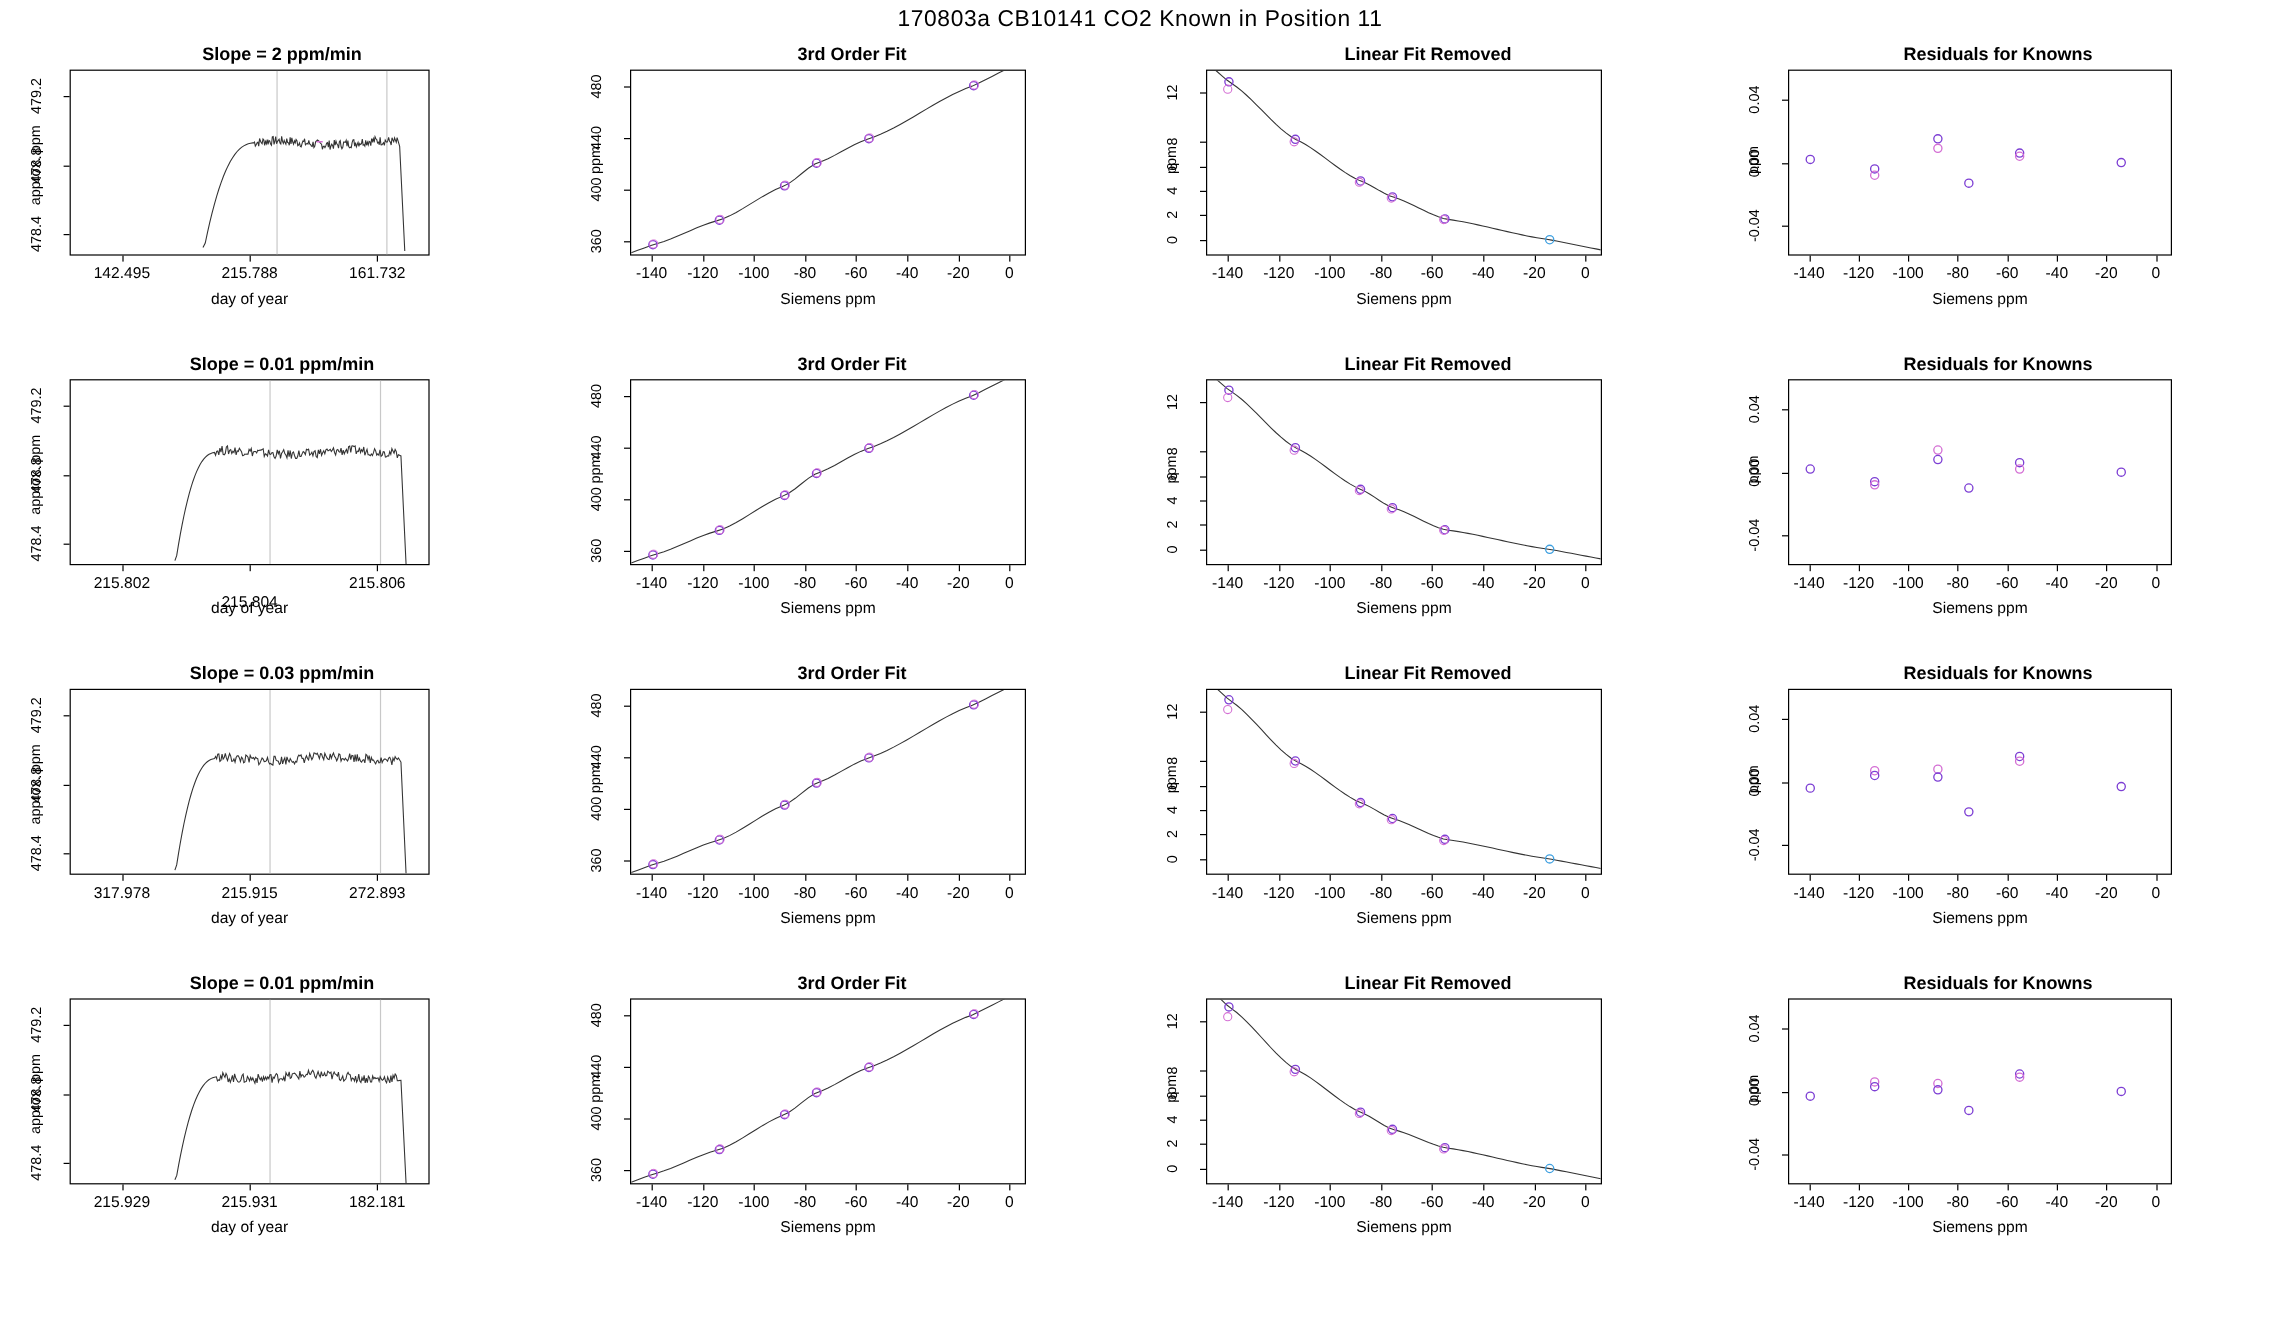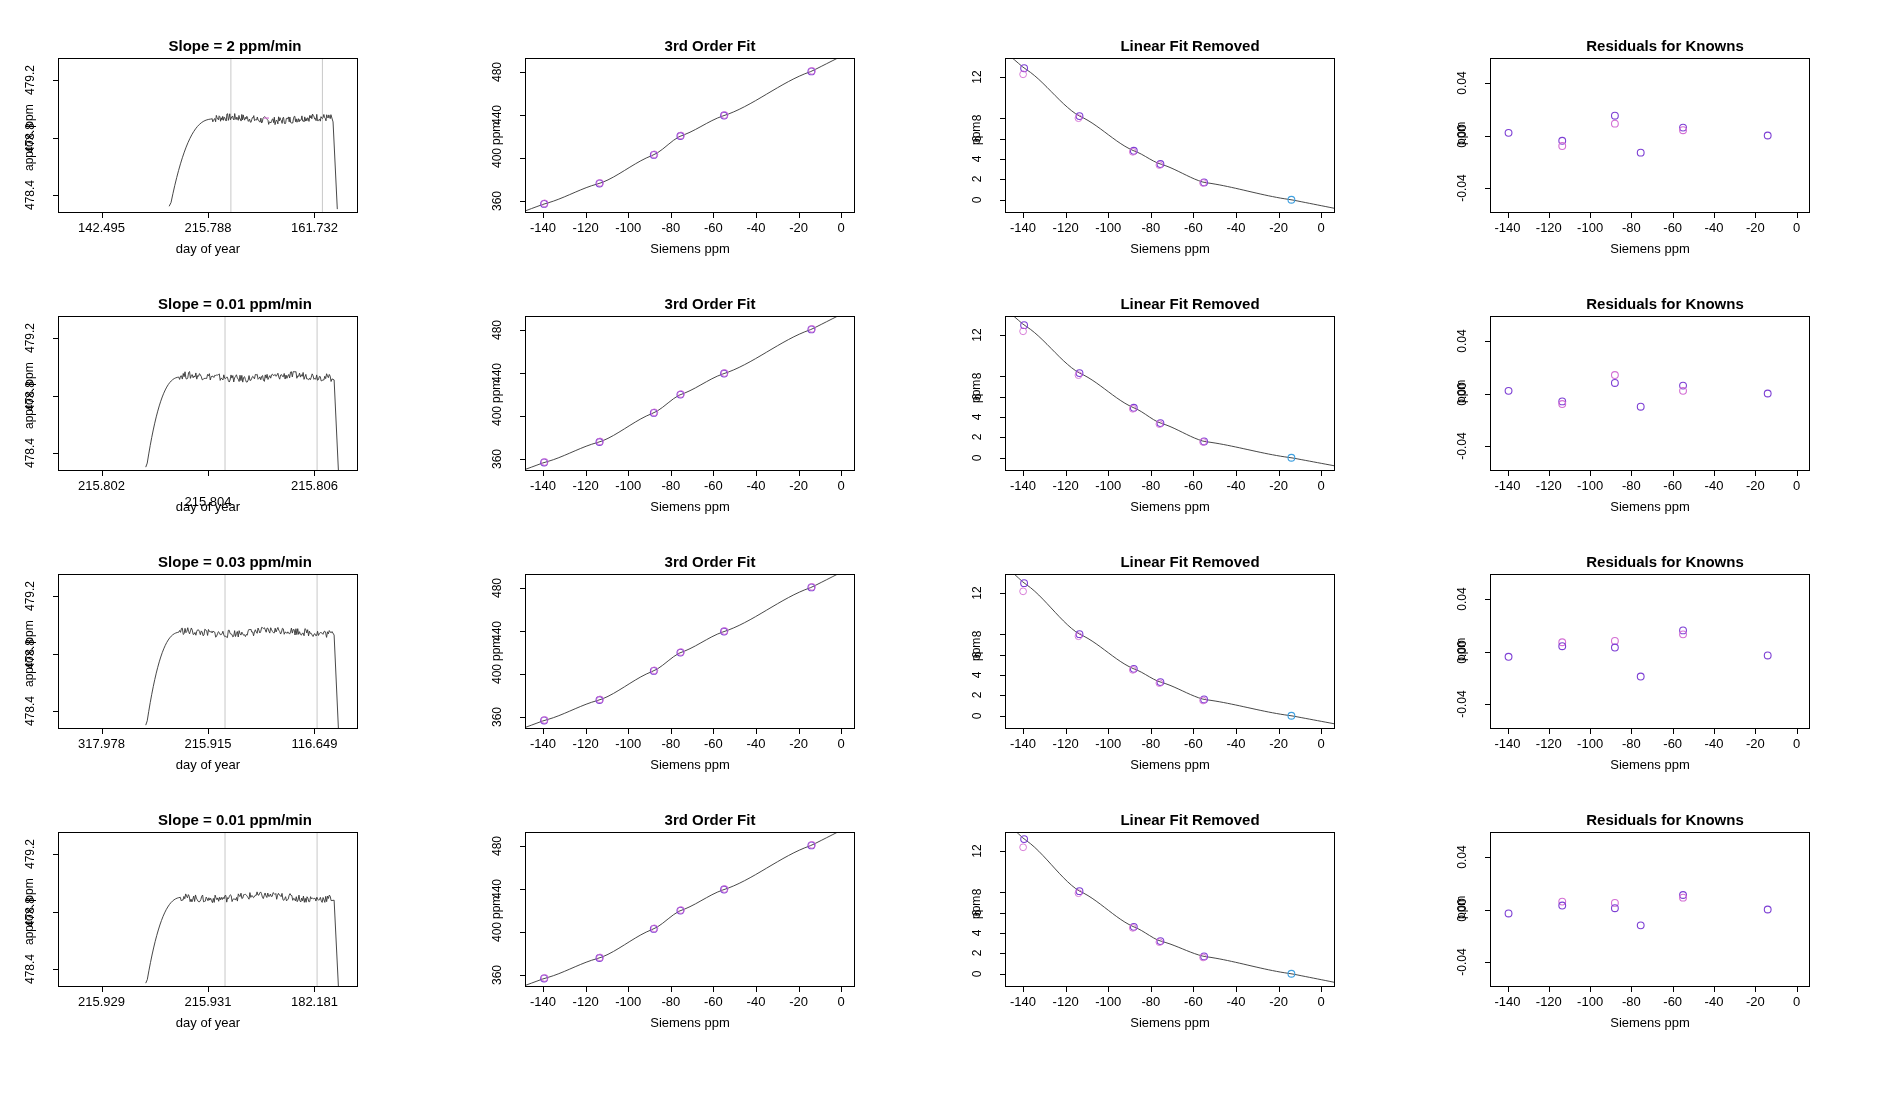--- a/index.html
+++ b/index.html
@@ -48,20 +48,21 @@
   .tick-y{
     position:absolute;font-size:12px;white-space:nowrap;
     transform:rotate(-90deg);
     transform-origin:left top;
   }
 </style>
 </head>
 <body>
 
 <div class="page">
+  <div class="main-title">170803a     CB10141   CO2 Known in Position  11</div>
   <div class="grid" id="grid">
       <div class="row">
         <div class="cell c0">
           <div class="panel-title">Slope =  2  ppm/min</div>
           <div class="plotbox" style="left: 58px; top: 26px; width: 300px; height: 155px;">
             <svg width="298" height="153">
               <line x1="171.8821428576533" y1="0" x2="171.8821428576533" y2="153" stroke="#c8c8c8" stroke-width="1"></line>
               <line x1="263.4107142867541" y1="0" x2="263.4107142867541" y2="153" stroke="#c8c8c8" stroke-width="1"></line>
               <path d="M110.15,147.28 L112.04,143.53 L113.93,134.65 L115.81,126.35 L117.70,118.62 L119.59,111.45 L121.47,104.83 L123.36,98.74 L125.25,93.18 L127.13,88.11 L129.02,83.54 L130.91,79.44 L132.79,75.80 L134.68,72.61 L136.57,69.83 L138.45,67.46 L140.34,65.47 L142.23,63.85 L144.11,62.55 L146.00,61.57 L147.89,60.85 L149.77,60.37 L151.66,60.06 L152.37,60.04 L153.08,59.40 L153.78,62.81 L154.49,61.71 L155.20,60.05 L155.91,59.47 L156.61,62.75 L157.32,56.37 L158.03,58.57 L158.74,59.89 L159.44,60.81 L160.15,56.83 L160.86,57.73 L161.56,62.23 L162.27,58.84 L162.98,60.85 L163.69,57.36 L164.39,61.35 L165.10,58.13 L165.81,58.66 L166.52,61.06 L167.22,62.02 L167.93,54.99 L168.64,54.72 L169.35,61.37 L170.05,58.81 L170.76,54.77 L171.47,60.79 L172.18,58.98 L172.88,57.94 L173.59,56.99 L174.30,60.08 L175.01,60.96 L175.71,54.57 L176.42,58.84 L177.13,60.54 L177.84,58.10 L178.54,59.84 L179.25,61.27 L179.96,56.44 L180.67,59.81 L181.37,59.87 L182.08,62.06 L182.79,55.46 L183.50,60.93 L184.20,55.92 L184.91,59.24 L185.62,61.16 L186.33,58.35 L187.03,60.01 L187.74,57.29 L188.45,58.20 L189.15,62.35 L189.86,61.75 L190.57,60.06 L191.28,62.98 L191.98,63.40 L192.69,60.62 L193.40,58.60 L194.11,58.96 L194.81,56.63 L195.52,61.67 L196.23,60.87 L196.94,60.51 L197.64,61.04 L198.35,57.99 L199.06,61.12 L199.77,61.29 L200.47,62.75 L201.18,63.04 L201.89,59.14 L202.60,64.02 L203.30,63.00 L204.01,59.16 L204.72,58.50 L205.43,57.70 L206.13,58.08 L206.84,58.65 L207.55,59.59 L208.26,60.48 L208.96,61.19 L209.67,65.40 L210.38,63.07 L211.09,62.83 L211.79,63.97 L212.50,62.59 L213.21,60.30 L213.92,59.90 L214.62,63.61 L215.33,58.18 L216.04,65.64 L216.74,62.85 L217.45,61.06 L218.16,62.18 L218.87,64.92 L219.57,57.80 L220.28,61.96 L220.99,58.65 L221.70,60.85 L222.40,61.73 L223.11,64.39 L223.82,59.08 L224.53,58.21 L225.23,63.11 L225.94,64.93 L226.65,63.84 L227.36,59.42 L228.06,59.42 L228.77,59.64 L229.48,57.91 L230.19,62.86 L230.89,58.05 L231.60,63.17 L232.31,64.12 L233.02,63.68 L233.72,64.07 L234.43,59.92 L235.14,57.52 L235.85,57.33 L236.55,62.72 L237.26,59.89 L237.97,63.28 L238.68,61.40 L239.38,59.67 L240.09,62.92 L240.80,60.54 L241.51,61.45 L242.21,60.85 L242.92,56.88 L243.63,61.95 L244.33,61.65 L245.04,62.87 L245.75,57.90 L246.46,62.07 L247.16,59.51 L247.87,61.77 L248.58,58.81 L249.29,59.26 L249.99,62.41 L250.70,56.49 L251.41,58.85 L252.12,56.56 L252.82,59.68 L253.53,55.00 L254.24,56.66 L254.95,57.26 L255.65,60.17 L256.36,59.45 L257.07,61.67 L257.78,55.35 L258.48,61.64 L259.19,61.77 L259.90,60.86 L260.61,59.96 L261.31,62.15 L262.02,57.69 L262.73,58.99 L263.44,59.52 L264.14,58.29 L264.85,55.46 L265.56,58.49 L266.27,59.39 L266.97,61.82 L267.68,55.76 L268.39,57.69 L269.10,59.05 L269.80,55.91 L270.51,57.79 L271.22,59.59 L271.92,55.68 L274.05,62.92 L278.31,150.14 " fill="none" stroke="#333333" stroke-width="0.9"></path>
               <line x1="204.8537142859381" y1="59.0560747663546" x2="209.9197142861665" y2="59.0560747663546" stroke="#d46fd4" stroke-width="1.2"></line>
@@ -387,21 +388,21 @@
               <line x1="166.02857142872267" y1="0" x2="166.02857142872267" y2="153" stroke="#c8c8c8" stroke-width="1"></line>
               <line x1="258.089285713624" y1="0" x2="258.089285713624" y2="153" stroke="#c8c8c8" stroke-width="1"></line>
               <path d="M86.74,150.14 L88.24,145.78 L89.74,136.34 L91.24,127.51 L92.74,119.30 L94.24,111.68 L95.74,104.64 L97.24,98.17 L98.74,92.25 L100.24,86.87 L101.74,82.02 L103.24,77.67 L104.74,73.81 L106.24,70.42 L107.73,67.48 L109.23,64.97 L110.73,62.87 L112.23,61.15 L113.73,59.79 L115.23,58.76 L116.73,58.01 L118.23,57.51 L119.73,57.20 L120.63,55.46 L121.54,57.34 L122.44,53.42 L123.34,53.19 L124.24,59.45 L125.14,58.68 L126.04,53.37 L126.94,57.68 L127.85,56.34 L128.75,52.73 L129.65,56.62 L130.55,58.86 L131.45,55.84 L132.35,52.97 L133.25,55.08 L134.16,59.43 L135.06,59.19 L135.96,57.45 L136.86,60.21 L137.76,56.26 L138.66,54.82 L139.57,54.89 L140.47,56.64 L141.37,59.64 L142.27,55.93 L143.17,57.02 L144.07,60.76 L144.97,60.04 L145.88,54.14 L146.78,54.90 L147.68,56.06 L148.58,60.43 L149.48,54.49 L150.38,56.46 L151.29,56.89 L152.19,56.26 L153.09,57.94 L153.99,55.97 L154.89,56.93 L155.79,57.22 L156.69,62.23 L157.60,61.08 L158.50,58.88 L159.40,56.68 L160.30,57.56 L161.20,59.65 L162.10,59.63 L163.00,58.83 L163.91,56.25 L164.81,59.93 L165.71,61.60 L166.61,61.12 L167.51,62.17 L168.41,62.59 L169.32,55.27 L170.22,55.22 L171.12,58.54 L172.02,59.00 L172.92,59.38 L173.82,61.90 L174.72,61.18 L175.63,55.66 L176.53,61.51 L177.43,58.53 L178.33,56.50 L179.23,61.99 L180.13,55.66 L181.03,58.64 L181.94,60.05 L182.84,57.14 L183.74,58.81 L184.64,60.29 L185.54,59.70 L186.44,61.59 L187.35,59.43 L188.25,60.09 L189.15,55.86 L190.05,54.21 L190.95,55.01 L191.85,54.07 L192.75,57.09 L193.66,56.95 L194.56,60.82 L195.46,56.92 L196.36,54.75 L197.26,57.10 L198.16,58.31 L199.07,53.02 L199.97,55.38 L200.87,57.98 L201.77,56.34 L202.67,52.38 L203.57,52.67 L204.47,53.59 L205.38,52.70 L206.28,54.83 L207.18,57.22 L208.08,53.07 L208.98,53.32 L209.88,56.10 L210.78,58.08 L211.69,52.74 L212.59,54.81 L213.49,56.59 L214.39,57.68 L215.29,57.95 L216.19,53.20 L217.10,57.00 L218.00,54.37 L218.90,52.48 L219.80,55.29 L220.70,56.54 L221.60,59.04 L222.50,57.13 L223.41,53.31 L224.31,53.86 L225.21,59.25 L226.11,57.13 L227.01,57.26 L227.91,58.38 L228.82,56.85 L229.72,58.10 L230.62,59.09 L231.52,57.07 L232.42,53.09 L233.32,58.10 L234.22,54.50 L235.13,54.69 L236.03,60.00 L236.93,53.72 L237.83,59.61 L238.73,53.65 L239.63,59.32 L240.53,56.70 L241.44,59.34 L242.34,60.15 L243.24,58.41 L244.14,58.08 L245.04,60.78 L245.94,53.59 L246.85,54.43 L247.75,57.94 L248.65,54.69 L249.55,60.85 L250.45,56.21 L251.35,58.42 L252.25,58.32 L253.16,60.17 L254.06,61.50 L254.96,59.29 L255.86,58.66 L256.76,60.65 L257.66,60.48 L258.57,56.28 L259.47,60.45 L260.37,58.60 L261.27,57.60 L262.17,57.61 L263.07,58.23 L263.97,59.34 L264.88,56.73 L265.78,56.10 L266.68,58.22 L267.58,62.37 L268.48,56.79 L269.38,58.83 L270.28,55.55 L271.19,57.02 L272.09,57.88 L272.99,56.56 L275.12,60.06 L279.38,153.00 " fill="none" stroke="#333333" stroke-width="0.9"></path>
             </svg>
           </div>
           <div style="position: absolute; left: 101.571px; top: 181px; width: 1px; height: 5px; background: rgb(0, 0, 0);"></div>
           <div class="tick-x" style="left: 61.5714px; top: 188px; width: 80px;">317.978</div>
           <div style="position: absolute; left: 208px; top: 181px; width: 1px; height: 5px; background: rgb(0, 0, 0);"></div>
           <div class="tick-x" style="left: 168px; top: 188px; width: 80px;">215.915</div>
           <div style="position: absolute; left: 314.429px; top: 181px; width: 1px; height: 5px; background: rgb(0, 0, 0);"></div>
-          <div class="tick-x" style="left: 274.429px; top: 188px; width: 80px;">116.649</div>
+          <div class="tick-x" style="left: 274.429px; top: 188px; width: 80px;">272.893</div>
           <div style="position: absolute; left: 53px; top: 162.841px; width: 5px; height: 1px; background: rgb(0, 0, 0);"></div>
           <div class="tick-y" style="left: 49px; top: 188.841px; width: 52px; text-align: center; margin-left: -26px;">478.4</div>
           <div style="position: absolute; left: 53px; top: 105.645px; width: 5px; height: 1px; background: rgb(0, 0, 0);"></div>
           <div class="tick-y" style="left: 49px; top: 131.645px; width: 52px; text-align: center; margin-left: -26px;">478.8</div>
           <div style="position: absolute; left: 53px; top: 48.4486px; width: 5px; height: 1px; background: rgb(0, 0, 0);"></div>
           <div class="tick-y" style="left: 49px; top: 74.4486px; width: 52px; text-align: center; margin-left: -26px;">479.2</div>
           <div class="axis-label" style="left: 58px; top: 209px; width: 300px;">day of year</div>
           <div class="ylab" style="left: 22px; top: 138.7px;">approx. ppm</div>
         </div>
         <div class="cell c1">

